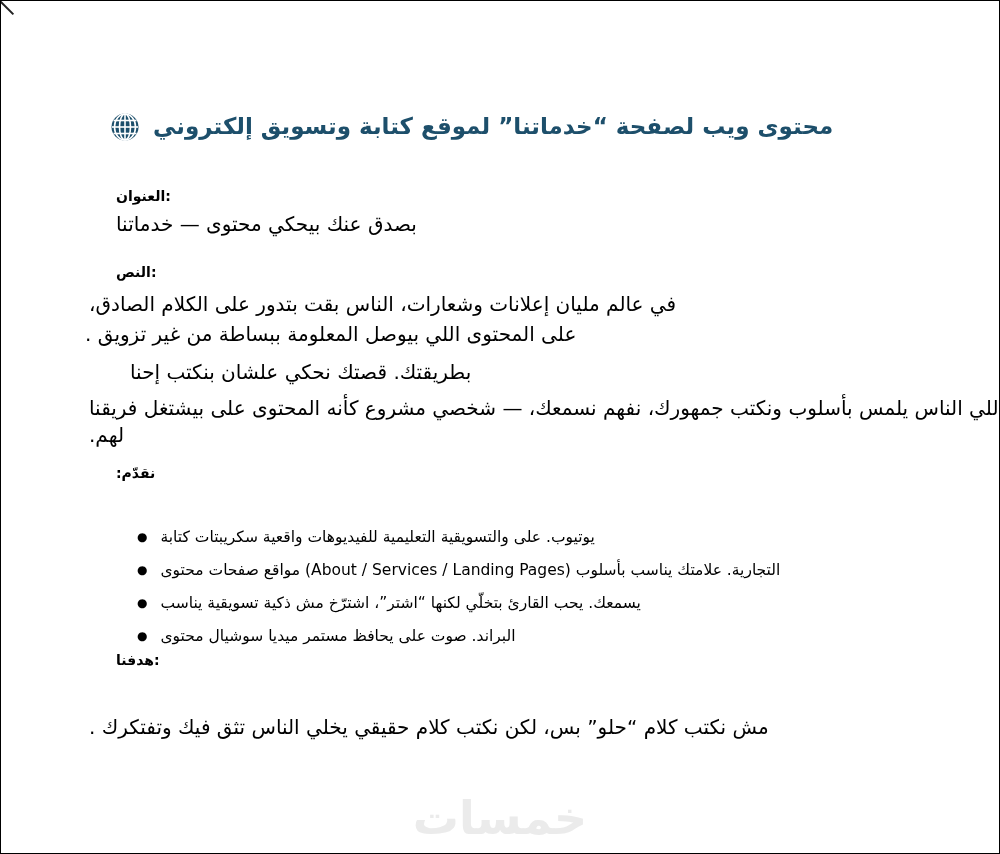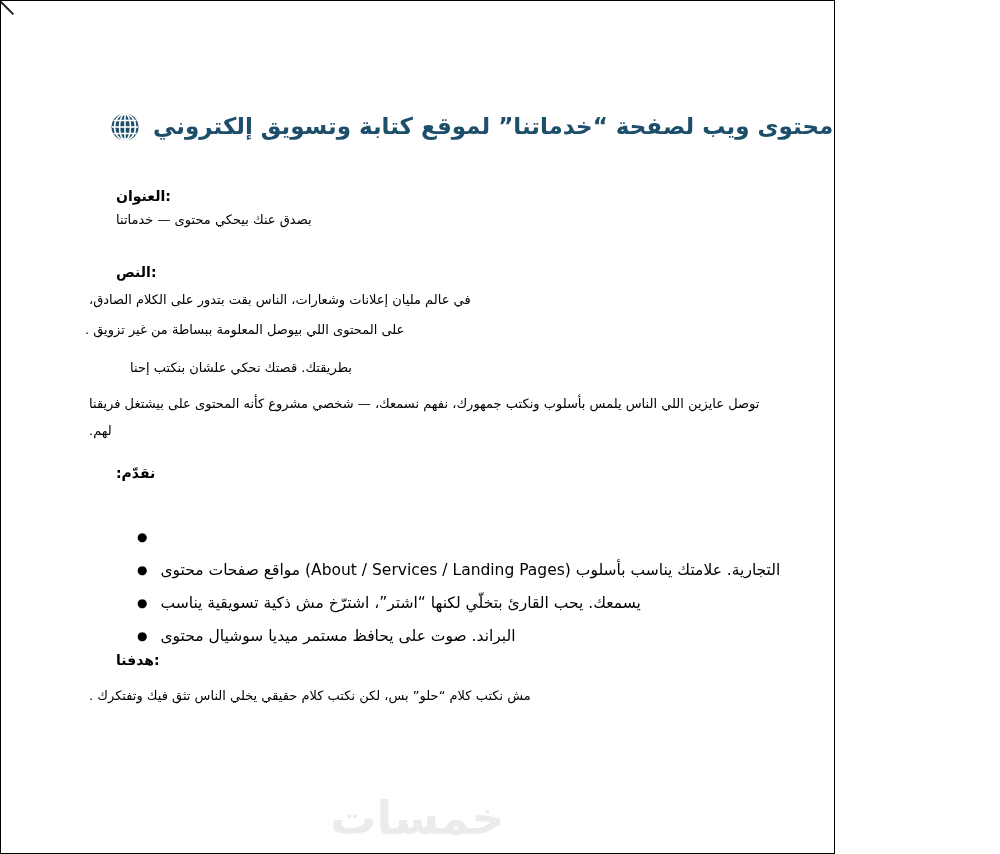--- a/index.html
+++ b/index.html
@@ -1,18 +1,18 @@
 <!DOCTYPE html>
 <html><head>
 <meta charset="utf-8">
 <style>
   html,body{margin:0;padding:0;background:#ffffff;}
   .page{
     position:relative;
-    width:835px;height:854px;
+    width:1000px;height:854px;
     box-sizing:border-box;
     border:1px solid #000;
     background:#fff;
     overflow:hidden;
     font-family:"DejaVu Sans", sans-serif;
     color:#000;
   }
   .corner-mark{
     position:absolute;top:-6px;left:-6px;width:26px;height:2px;
     background:#222;transform:rotate(45deg);transform-origin:left center;
@@ -21,21 +21,21 @@
   .title-row{
     position:absolute;top:110px;left:108px;
     display:flex;align-items:center;gap:12px;
   }
   .globe{width:32px;height:32px;flex:0 0 auto;}
   .title-text{
     font-size:23px;font-weight:bold;line-height:1.3;
     direction:rtl;unicode-bidi:isolate;
   }
   .h{font-size:14px;font-weight:bold;}
-  .t{font-size:13px;}
+  .t{font-size:20px;}
   .mode-rtl{direction:rtl;unicode-bidi:isolate;}
   .mode-ltr{direction:ltr;unicode-bidi:isolate;}
   .bullets{position:absolute;top:519px;left:136px;}
   .bullet-row{display:flex;align-items:center;gap:13px;height:33px;}
   .bullet-dot{font-size:12px;line-height:1;flex:0 0 auto;}
   .bullet-text{font-size:15.5px;}
   .watermark{
     position:absolute;top:790px;left:0;width:100%;
     text-align:center;
     font-size:46px;font-weight:bold;color:#ebebeb;
@@ -74,33 +74,34 @@
 
   <div class="abs t" style="top:359px;left:129px" dir="ltr"><bdi>إحنا</bdi> <bdi>بنكتب</bdi> <bdi>علشان</bdi> <bdi>نحكي</bdi> <bdi>قصتك</bdi> <bdi>بطريقتك.</bdi></div>
   <div class="abs t" style="top:395px;left:88px" dir="ltr"><bdi>فريقنا</bdi> <bdi>بيشتغل</bdi> <bdi>على</bdi> <bdi>المحتوى</bdi> <bdi>كأنه</bdi> <bdi>مشروع</bdi> <bdi>شخصي</bdi> <bdi>—</bdi> <bdi>نسمعك،</bdi> <bdi>نفهم</bdi> <bdi>جمهورك،</bdi> <bdi>ونكتب</bdi> <bdi>بأسلوب</bdi> <bdi>يلمس</bdi> <bdi>الناس</bdi> <bdi>اللي</bdi> <bdi>عايزين</bdi> <bdi>توصل</bdi></div>
   <div class="abs t" style="top:422px;left:88px" dir="ltr"><bdi>لهم.</bdi></div>
 
   <div class="abs h mode-rtl" style="top:464px;left:115px">نقدّم:</div>
 
   <div class="bullets">
     <div class="bullet-row">
       <span class="bullet-dot">●</span>
+      <span class="bullet-text" dir="ltr"><bdi>كتابة</bdi> <bdi>سكريبتات</bdi> <bdi>واقعية</bdi> <bdi>للفيديوهات</bdi> <bdi>التعليمية</bdi> <bdi>والتسويقية</bdi> <bdi>على</bdi> <bdi>يوتيوب.</bdi></span>
     </div>
     <div class="bullet-row">
       <span class="bullet-dot">●</span>
       <span class="bullet-text" dir="ltr"><bdi>محتوى</bdi> <bdi>صفحات</bdi> <bdi>مواقع</bdi> <bdi>(About</bdi> <bdi>/</bdi> <bdi>Services</bdi> <bdi>/</bdi> <bdi>Landing</bdi> <bdi>Pages)</bdi> <bdi>بأسلوب</bdi> <bdi>يناسب</bdi> <bdi>علامتك</bdi> <bdi>التجارية.</bdi></span>
     </div>
     <div class="bullet-row">
       <span class="bullet-dot">●</span>
       <span class="bullet-text" dir="ltr"><bdi>يناسب</bdi> <bdi>تسويقية</bdi> <bdi>ذكية</bdi> <bdi>مش</bdi> <bdi>اشترّخ</bdi> <bdi>“اشتر”،</bdi> <bdi>لكنها</bdi> <bdi>بتخلّي</bdi> <bdi>القارئ</bdi> <bdi>يحب</bdi> <bdi>يسمعك.</bdi></span>
     </div>
     <div class="bullet-row">
       <span class="bullet-dot">●</span>
       <span class="bullet-text" dir="ltr"><bdi>محتوى</bdi> <bdi>سوشيال</bdi> <bdi>ميديا</bdi> <bdi>مستمر</bdi> <bdi>يحافظ</bdi> <bdi>على</bdi> <bdi>صوت</bdi> <bdi>البراند.</bdi></span>
     </div>
   </div>
 
   <div class="abs h mode-ltr" style="top:651px;left:115px">هدفنا:</div>
-  <div class="abs t mode-rtl" style="top:687px;left:88px">مش نكتب كلام “حلو” بس، لكن نكتب كلام حقيقي يخلي الناس تثق فيك وتفتكرك .</div>
+  <div class="abs t mode-rtl" style="top:714px;left:88px">مش نكتب كلام “حلو” بس، لكن نكتب كلام حقيقي يخلي الناس تثق فيك وتفتكرك .</div>
 
   <div class="watermark">خمسات</div>
 
 </div>
 
 </body></html>

